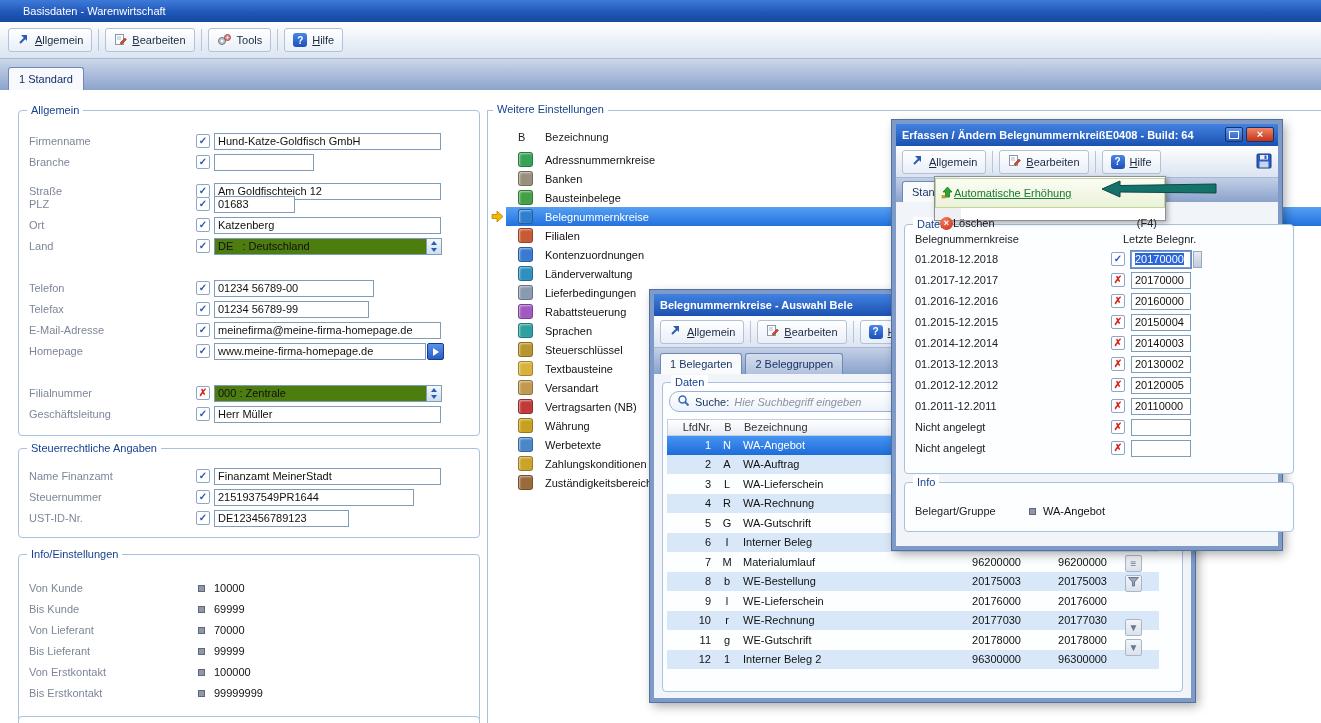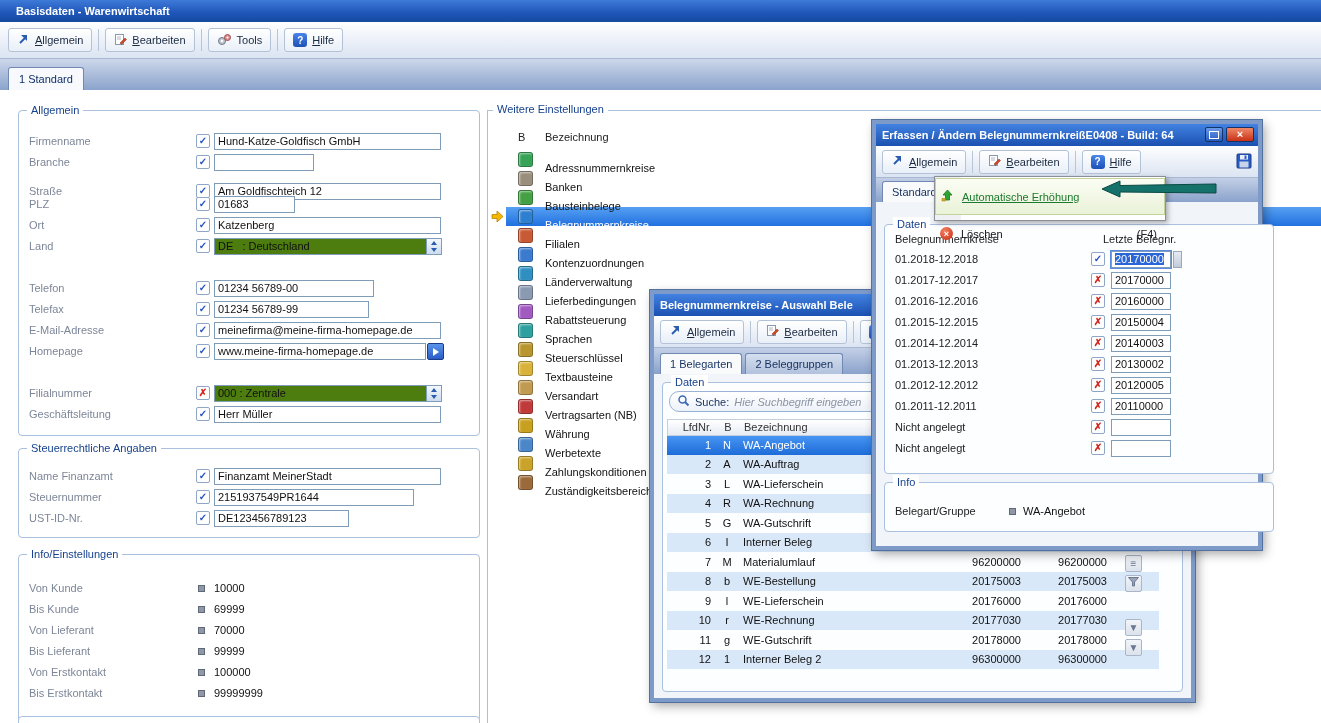--- a/index.html
+++ b/index.html
@@ -1,20 +1,20 @@
 <!DOCTYPE html>
 <html><head>
 <meta charset="utf-8">
 <style>
 *{margin:0;padding:0;box-sizing:border-box}
 html,body{width:1321px;height:723px}
 body{position:relative;overflow:hidden;font-family:"Liberation Sans",sans-serif;font-size:11px;color:#111;background:#fff}
 
 
-.titlebar{position:absolute;left:0;top:0;width:100%;height:22px;background:linear-gradient(180deg,#3e7ad8,#1e55b8 60%,#164a9e);color:#fff;font-weight:bold;line-height:22px;padding-left:16px;white-space:nowrap}
+.titlebar{position:absolute;left:0;top:0;width:100%;height:22px;background:linear-gradient(180deg,#3e7ad8,#1e55b8 60%,#164a9e);color:#fff;font-weight:normal;line-height:22px;padding-left:23px;white-space:nowrap}
 .toolbar{display:flex;align-items:center;background:linear-gradient(#fefefe,#dbe4f2);border-bottom:1px solid #a8b8d0}
 .main-toolbar{position:absolute;left:0;top:22px;width:100%;height:37px;padding:0 8px}
 .tbtn{display:inline-flex;align-items:center;gap:5px;height:24px;padding:0 8px;border:1px solid #b4c2d8;border-radius:3px;background:linear-gradient(#ffffff,#e9eff8);color:#1a2a40;white-space:nowrap;cursor:default}
 .tbtn .lbl{display:inline-block}
 .tbtn .lbl.acc::first-letter{text-decoration:underline}
 .tsep{width:1px;height:22px;background:#b8c4d8;margin:0 6px}
 .qico{width:14px;height:14px;background:linear-gradient(#4a86e8,#1c50b8);color:#fff;border-radius:3px;font-weight:bold;display:inline-flex;align-items:center;justify-content:center;font-size:10px}
 .qico::before{content:"?"}
 .tabstrip{position:absolute;left:0;top:59px;width:100%;height:31px;background:linear-gradient(#ccd7ea,#8ba3cc)}
 .tab-active{position:absolute;left:8px;bottom:0;height:23px;padding:0 10px;line-height:22px;background:#f7f9fc;border:1px solid #7288b4;border-bottom:none;border-radius:3px 3px 0 0;color:#10306a}
@@ -44,21 +44,21 @@
 
 
 .we-hline{position:absolute;left:487px;top:110px;right:0;height:1px;background:#a9c0de}
 .we-vline{position:absolute;left:487px;top:110px;width:1px;bottom:0;background:#a9c0de}
 .we-title{position:absolute;left:493px;top:103px;background:#fff;padding:0 4px;color:#16418e;z-index:1}
 .we-h-b{position:absolute;left:518px;top:131px;color:#222}
 .we-h-bez{position:absolute;left:545px;top:131px;color:#222}
 .we-row{position:absolute;left:488px;right:0;height:19px}
 .we-row.selected::before{content:"";position:absolute;left:18px;right:0;top:0;bottom:0;background:linear-gradient(#56a0f2,#2171e0)}
 .we-ico{position:absolute;left:30px;top:2px;width:15px;height:15px;border-radius:3px;border:1px solid rgba(0,0,0,.25);box-shadow:inset 1px 1px 2px rgba(255,255,255,.55);z-index:1}
-.we-label{position:absolute;left:57px;top:12px;z-index:1;white-space:nowrap}
+.we-label{position:absolute;left:57px;top:4px;z-index:1;white-space:nowrap}
 .we-row.selected .we-label{color:#fff}
 .we-arrow{position:absolute;left:3px;top:3px;z-index:1}
 .ic0{background:#38a257}.ic1{background:#9a8f7c}.ic2{background:#45a045}.ic3{background:#2f7fd0}
 .ic4{background:#c75934}.ic5{background:#3a7bd0}.ic6{background:#2e8fc0}.ic7{background:#8a9ab0}
 .ic8{background:#a05ac0}.ic9{background:#2fa0a0}.ic10{background:#b8952e}.ic11{background:#d8b23a}
 .ic12{background:#c09a50}.ic13{background:#c03a3a}.ic14{background:#c8a020}.ic15{background:#4a86c8}
 .ic16{background:#caa32a}.ic17{background:#9a6a3a}
 
 
 .dialog{position:absolute;background:#f1f4f9;border:4px solid #7e9ac9;box-shadow:0 0 0 1px #53719f,3px 4px 10px rgba(0,0,0,.35)}
@@ -87,39 +87,39 @@
 .trow.alt{background:#d9e8f8}
 .trow.sel{background:linear-gradient(#4694f2,#1e6cd8);color:#fff}
 .c-lfd{left:0;width:44px;text-align:right}
 .c-b{left:52px;width:16px;text-align:center}
 .c-bez{left:76px;width:200px}
 .c-n1{left:270px;width:84px;text-align:right}
 .c-n2{left:356px;width:84px;text-align:right}
 .sbtn{position:absolute;left:462px;width:17px;height:17px;border:1px solid #aab6c8;border-radius:2px;background:linear-gradient(#f2f5f9,#dbe2ec);color:#6a7890;text-align:center;line-height:15px;font-size:10px}
 
 
-.erfassen{left:872px;top:120px;width:390px;height:430px;z-index:20}
+.erfassen{left:892px;top:120px;width:390px;height:430px;z-index:20}
 .erfassen .dtabstrip{height:24px}
 .g-daten-e{left:8px;top:100px;width:390px;height:250px;background:#fdfeff}
 .ehead{position:absolute;top:8px;color:#222;white-space:nowrap}
 .erow{position:absolute;left:0;right:0;height:19px}
 .erlabel{position:absolute;left:10px;top:2px;color:#222;white-space:nowrap}
 .erow .cb{left:206px}
 .erow .textbox{left:226px;width:60px;text-align:left}
 .textbox .selhl{background:#2a66d8;color:#fff}
 .textbox.focused{box-shadow:0 0 0 1px #5a8ae0}
 .espin{position:absolute;left:288px;top:0;width:9px;height:17px;background:linear-gradient(#e6ebf3,#c2cbd9);border:1px solid #9aa8bc}
 .g-info-e{left:8px;top:358px;width:390px;height:50px;background:#fdfeff}
 .g-info-e .erlabel{top:22px}
 .g-info-e .bullet{left:124px;top:25px}
 .evalue{position:absolute;left:138px;top:22px;color:#111;white-space:nowrap}
 
 
 .menu{position:absolute;left:934px;top:176px;width:232px;height:45px;background:linear-gradient(90deg,#eef0f4 26px,#fff 26px);border:1px solid #8a8f98;box-shadow:2px 2px 5px rgba(0,0,0,.3);z-index:30;padding-top:1px}
-.mitem{position:relative;height:37px;display:flex;align-items:center;gap:8px;padding:0 8px 0 5px}
+.mitem{position:relative;height:30px;display:flex;align-items:center;padding:0 8px 0 5px}
 .mitem.hot{background:linear-gradient(#fbfdf4,#eaf2d8);border:1px solid #c2d49a}
 .mlabel{white-space:nowrap}
 .mlabel.green{color:#1b7a2f;text-decoration:underline}
 .mshortcut{margin-left:auto;color:#222}
 .delico{width:13px;height:13px;border-radius:50%;background:radial-gradient(circle at 35% 30%,#f08060,#cc2810);display:inline-flex;align-items:center;justify-content:center;color:#fff;font-size:9px;font-weight:bold}
 .delico::before{content:"×"}
 
 .cursor-arrow{position:absolute;left:1100px;top:179px;z-index:40}
 </style>
 </head>

